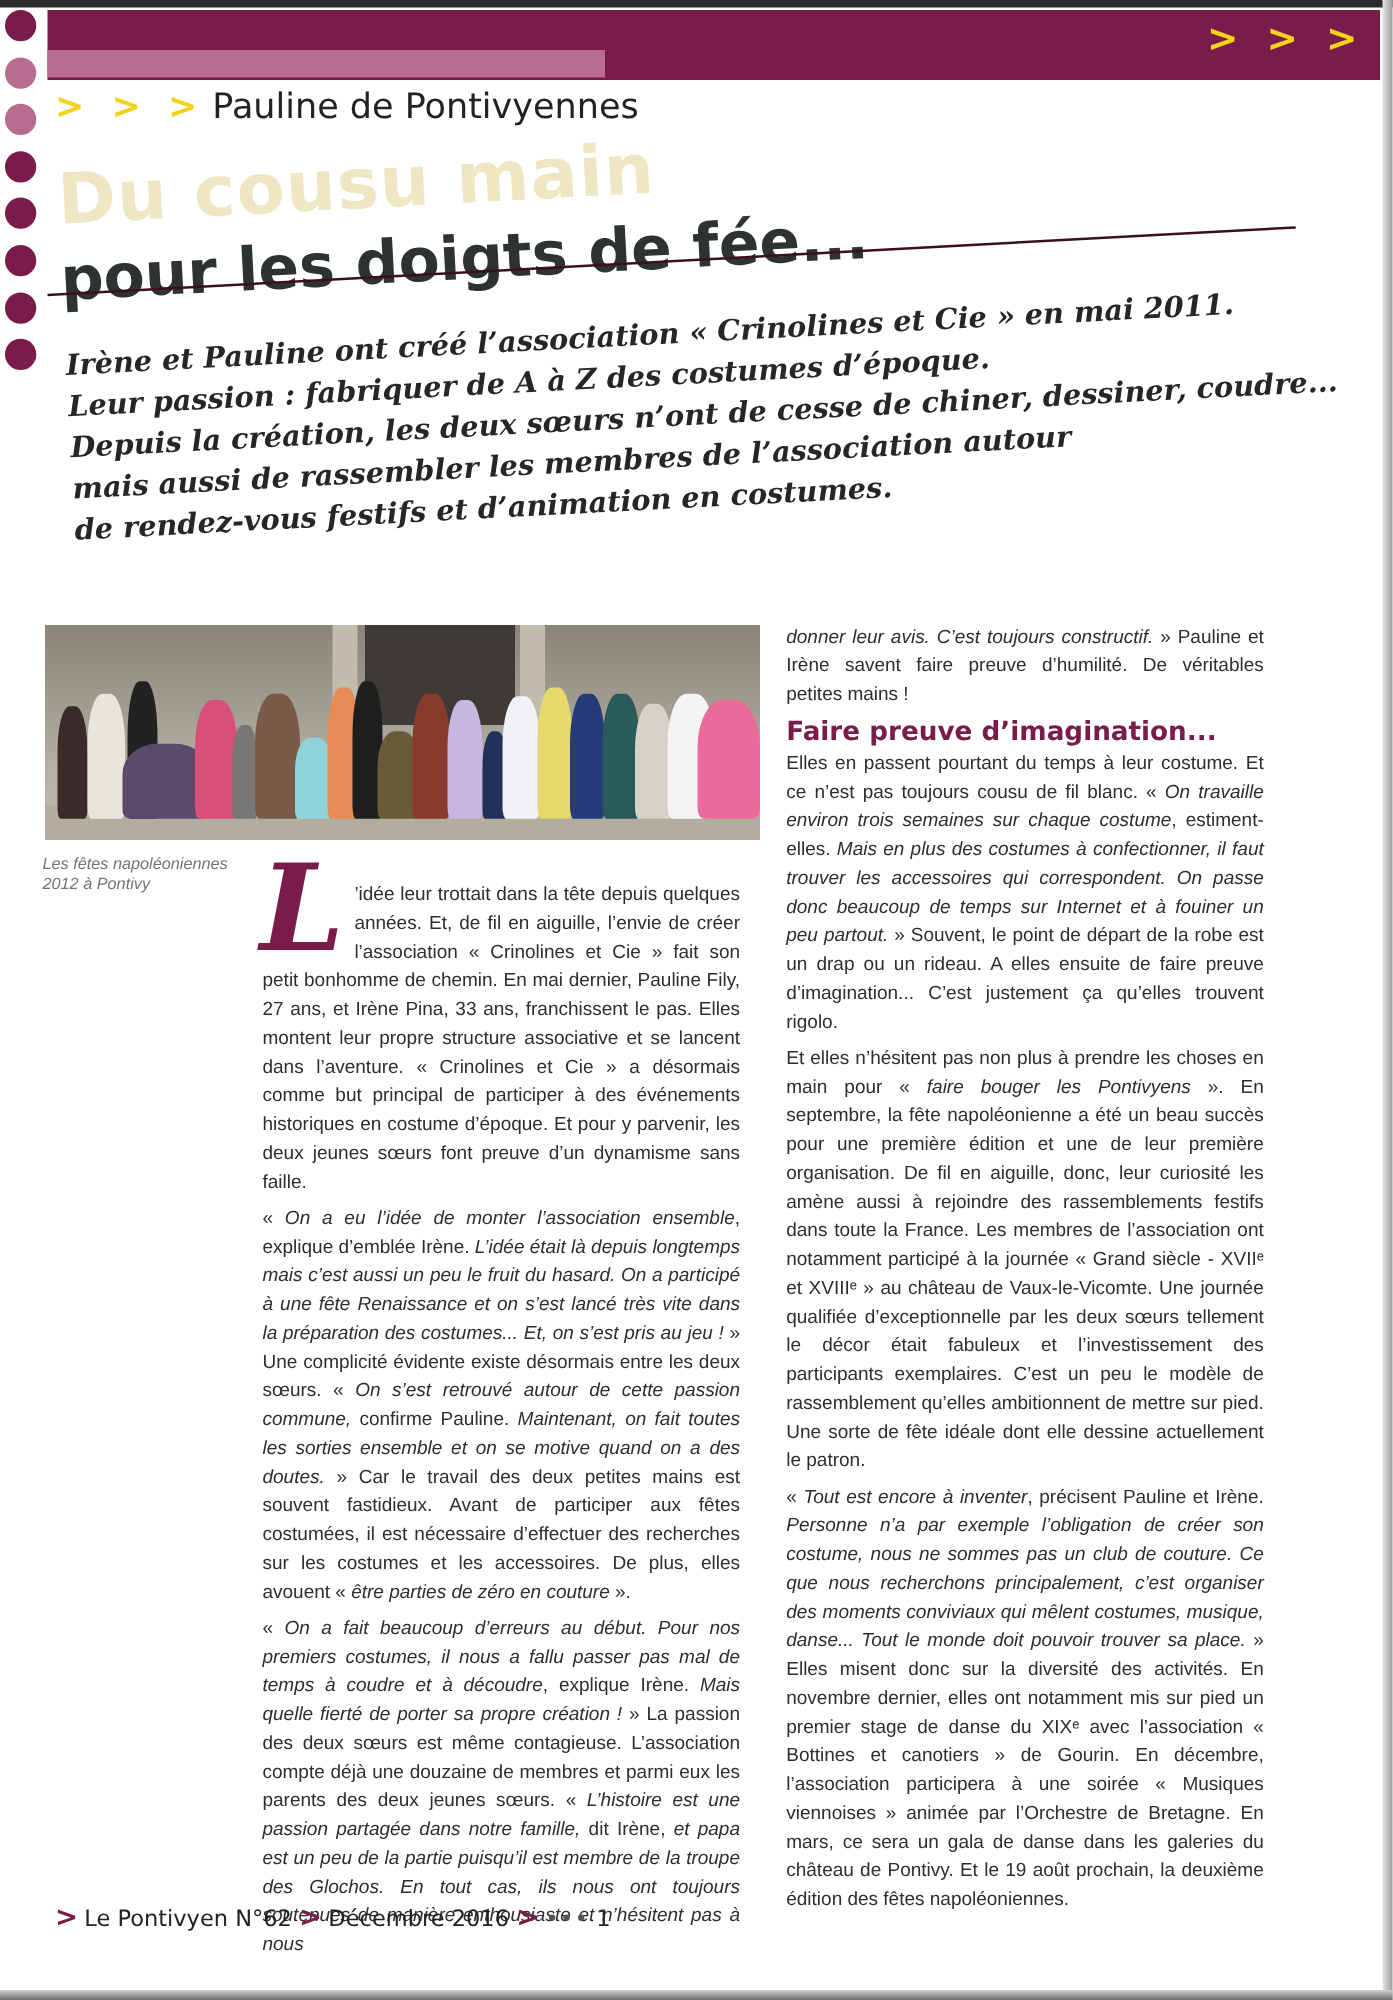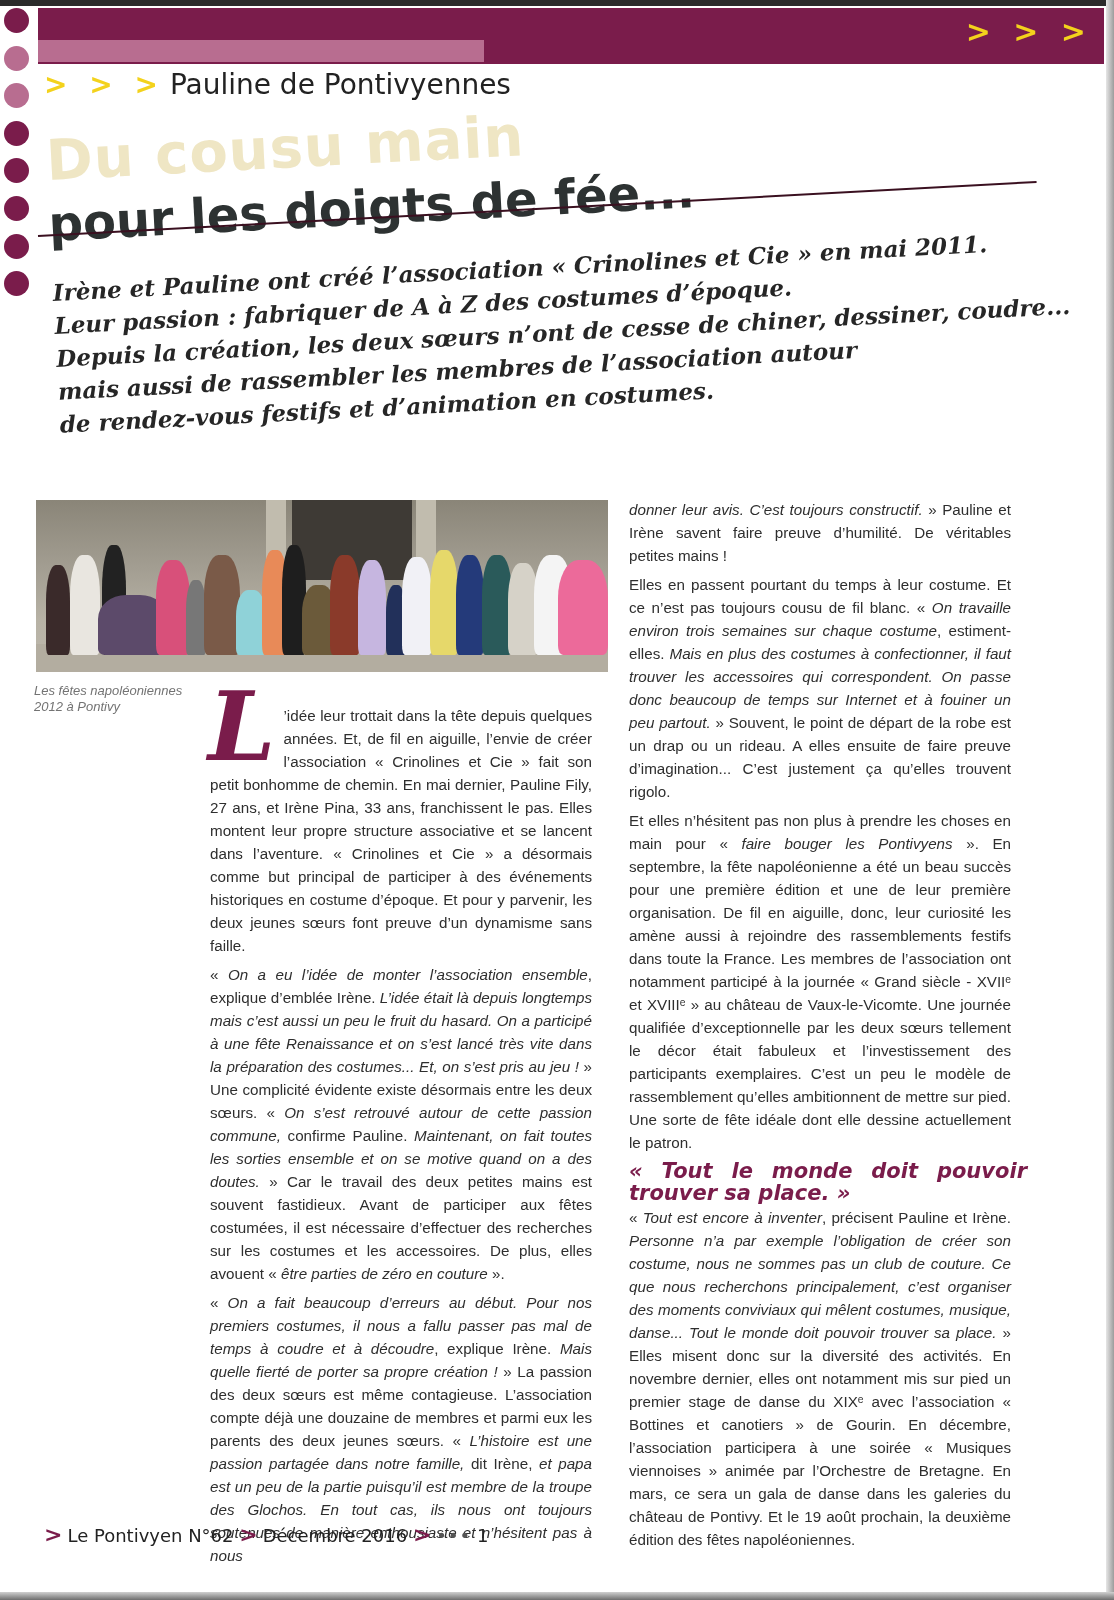--- a/index.html
+++ b/index.html
@@ -124,23 +124,23 @@
 <div class="caption">Les fêtes napoléoniennes 2012 à Pontivy</div>
 
 <div class="col-body col-left">
   <p><span class="dropcap">L</span><span>’idée leur trottait dans la tête depuis quelques années. Et, de fil en aiguille, l’envie de créer l’association « Crinolines et Cie » fait son petit bonhomme de chemin. En mai dernier, Pauline Fily, 27 ans, et Irène Pina, 33 ans, franchissent le pas. Elles montent leur propre structure associative et se lancent dans l’aventure. « Crinolines et Cie » a désormais comme but principal de participer à des événements historiques en costume d’époque. Et pour y parvenir, les deux jeunes sœurs font preuve d’un dynamisme sans faille.</span></p>
   <p><span>« </span><em>On a eu l’idée de monter l’association ensemble</em><span>, explique d’emblée Irène. </span><em>L’idée était là depuis longtemps mais c’est aussi un peu le fruit du hasard. On a participé à une fête Renaissance et on s’est lancé très vite dans la préparation des costumes... Et, on s’est pris au jeu !</em><span> » Une complicité évidente existe désormais entre les deux sœurs. « </span><em>On s’est retrouvé autour de cette passion commune,</em><span> confirme Pauline. </span><em>Maintenant, on fait toutes les sorties ensemble et on se motive quand on a des doutes.</em><span> » Car le travail des deux petites mains est souvent fastidieux. Avant de participer aux fêtes costumées, il est nécessaire d’effectuer des recherches sur les costumes et les accessoires. De plus, elles avouent « </span><em>être parties de zéro en couture</em><span> ».</span></p>
   <p><span>« </span><em>On a fait beaucoup d’erreurs au début. Pour nos premiers costumes, il nous a fallu passer pas mal de temps à coudre et à découdre</em><span>, explique Irène. </span><em>Mais quelle fierté de porter sa propre création !</em><span> » La passion des deux sœurs est même contagieuse. L’association compte déjà une douzaine de membres et parmi eux les parents des deux jeunes sœurs. « </span><em>L’histoire est une passion partagée dans notre famille,</em><span> dit Irène, </span><em>et papa est un peu de la partie puisqu’il est membre de la troupe des Glochos. En tout cas, ils nous ont toujours soutenues de manière enthousiaste et n’hésitent pas à nous</em></p>
 </div>
 
 <div class="col-body col-right">
   <p><em>donner leur avis. C’est toujours constructif.</em><span> » Pauline et Irène savent faire preuve d’humilité. De véritables petites mains !</span></p>
+  <div class="subhead">Faire preuve d’imagination...</div>
   <p><span>Elles en passent pourtant du temps à leur costume. Et ce n’est pas toujours cousu de fil blanc. « </span><em>On travaille environ trois semaines sur chaque costume</em><span>, estiment-elles. </span><em>Mais en plus des costumes à confectionner, il faut trouver les accessoires qui correspondent. On passe donc beaucoup de temps sur Internet et à fouiner un peu partout.</em><span> » Souvent, le point de départ de la robe est un drap ou un rideau. A elles ensuite de faire preuve d’imagination... C’est justement ça qu’elles trouvent rigolo.</span></p>
   <p><span>Et elles n’hésitent pas non plus à prendre les choses en main pour « </span><em>faire bouger les Pontivyens</em><span> ». En septembre, la fête napoléonienne a été un beau succès pour une première édition et une de leur première organisation. De fil en aiguille, donc, leur curiosité les amène aussi à rejoindre des rassemblements festifs dans toute la France. Les membres de l’association ont notamment participé à la journée « Grand siècle - XVIIᵉ et XVIIIᵉ » au château de Vaux-le-Vicomte. Une journée qualifiée d’exceptionnelle par les deux sœurs tellement le décor était fabuleux et l’investissement des participants exemplaires. C’est un peu le modèle de rassemblement qu’elles ambitionnent de mettre sur pied. Une sorte de fête idéale dont elle dessine actuellement le patron.</span></p>
-  <div class="subhead italic">« Tout le monde doit pouvoir trouver sa place. »</div>
   <p><span>« </span><em>Tout est encore à inventer</em><span>, précisent Pauline et Irène. </span><em>Personne n’a par exemple l’obligation de créer son costume, nous ne sommes pas un club de couture. Ce que nous recherchons principalement, c’est organiser des moments conviviaux qui mêlent costumes, musique, danse... Tout le monde doit pouvoir trouver sa place.</em><span> » Elles misent donc sur la diversité des activités. En novembre dernier, elles ont notamment mis sur pied un premier stage de danse du XIXᵉ avec l’association « Bottines et canotiers » de Gourin. En décembre, l’association participera à une soirée « Musiques viennoises » animée par l’Orchestre de Bretagne. En mars, ce sera un gala de danse dans les galeries du château de Pontivy. Et le 19 août prochain, la deuxième édition des fêtes napoléoniennes.</span></p>
 </div>
 
 <div class="footer">
   <span class="chev">&gt;</span><span>Le Pontivyen N°62</span>
   <span class="chev">&gt;</span><span>Décembre 2016</span>
   <span class="chev">&gt;</span><span class="dots3">•••</span>
   <span>1</span>
 </div>
 

